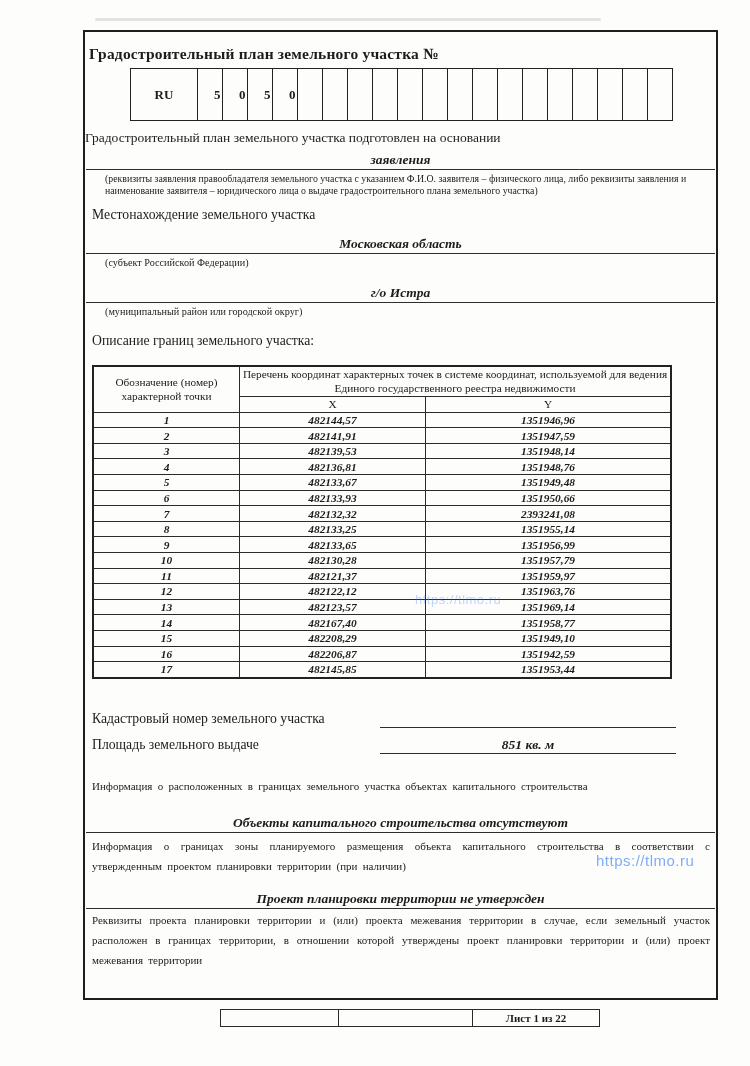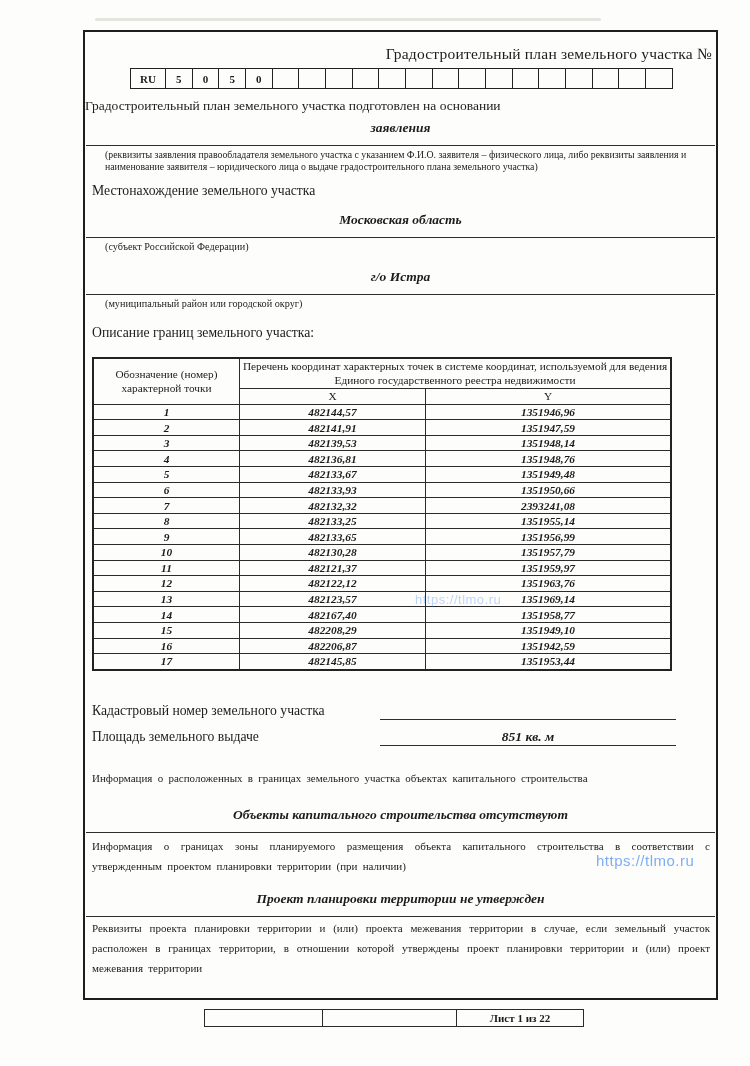--- a/index.html
+++ b/index.html
@@ -8,28 +8,28 @@
     background:#fdfdfb; color:#1c1c1c;
     font-family:"Liberation Serif","DejaVu Serif",serif;
   }
   .scan-streak{position:absolute; left:95px; top:18px; width:506px; height:3px;
     background:#d9d9d6; opacity:.75; border-radius:2px;}
   .doc-box{
     position:absolute; left:83px; top:30px; width:631px; height:966px;
     border:2px solid #1e1e1e; box-sizing:content-box;
   }
   .inner{position:relative; width:100%; height:100%;}
-  .title{margin:13px 4px 0; text-align:right; font-weight:normal; font-size:15.5px; letter-spacing:.2px;}
+  .title{margin:13px 4px 0; text-align:left; font-weight:bold; font-size:15.5px; letter-spacing:.2px;}
   table.numgrid{border-collapse:collapse; table-layout:fixed; margin:5px 0 0 45px; width:543px;}
-  table.numgrid td{border:1.5px solid #222; height:19px; padding:0; text-align:center;
-    font-weight:bold; font-size:11px;}
+  table.numgrid td{border:1.5px solid #222; height:19px; padding:16px; text-align:center;
+    font-weight:bold; font-size:13px;}
   table.numgrid td.ru{width:34px;}
   .center-text{margin-top:9px; font-size:13.5px;}
   .uline-value{
-    margin:6px 1px 0; padding-bottom:9px; border-bottom:1.5px solid #2e2e2e;
+    margin:6px 1px 0; padding-bottom:1px; border-bottom:1.5px solid #2e2e2e;
     text-align:center; font-weight:bold; font-style:italic; font-size:13.5px;
   }
   .uline-value.tight{margin-top:3px;}
   .small-note{margin:3px 20px 0; text-align:left; font-size:9.8px; line-height:1.22; color:#222;}
   .label-left{margin:10px 6px 0 7px; font-size:13.7px;}
   .gap14{margin-top:14px;}
   table.coords{
     border-collapse:collapse; margin:16px 0 0 7px; width:580px;
     border:2px solid #222;
   }
@@ -40,21 +40,21 @@
   th.xy{height:15px; font-size:12px;}
   th.x-col{width:185px;}
   table.coords td{height:14.6px; font-size:11.4px; font-weight:bold; font-style:italic;}
   .field-row{position:relative; margin:0 6px 0 7px; font-size:13.7px; height:18px;}
   .field-row .line{
     position:absolute; left:288px; top:0; width:296px; height:16px;
     border-bottom:1.5px solid #2e2e2e; text-align:center;
     font-weight:bold; font-style:italic; font-size:13.5px;
   }
   .para{margin:16px 6px 0 7px; font-size:11px; line-height:20px; text-align:justify; word-spacing:2.5px;}
-  .footer-table{position:absolute; left:204px; top:1009px; border-collapse:collapse;}
+  .footer-table{position:absolute; left:220px; top:1009px; border-collapse:collapse;}
   .footer-table td{border:1.5px solid #2a2a2a; height:16px; padding:0 2px; text-align:center;
     font-weight:bold; font-size:11px; font-family:"Liberation Serif","DejaVu Serif",serif;}
   .fcell1{width:113px;} .fcell2{width:129px;} .fcell3{width:122px;}
   .watermark{position:absolute; font-family:"Liberation Sans","DejaVu Sans",sans-serif;
     color:#3b82f6; font-size:15px; letter-spacing:.5px; pointer-events:none;}
   .wm-1{left:596px; top:852px; opacity:.65;}
   .wm-2{left:415px; top:592px; opacity:.32; font-size:13px;}
 </style>
 </head>
 <body>

